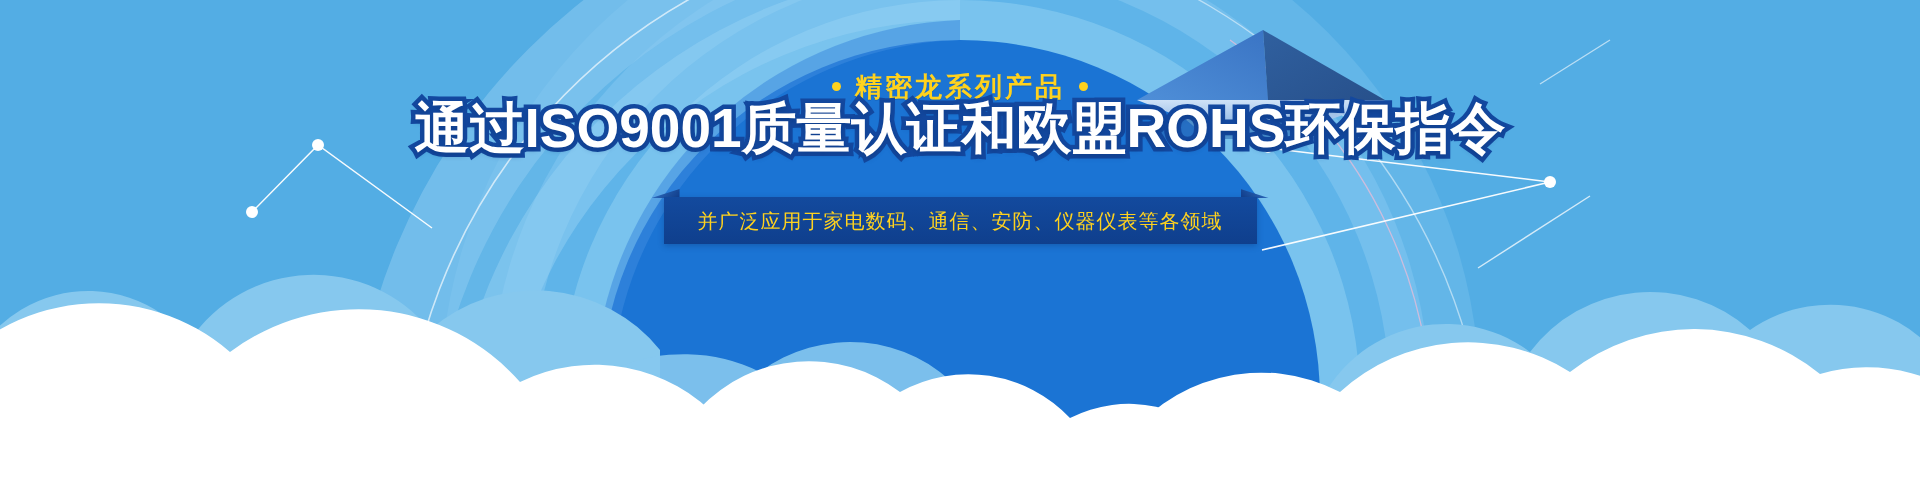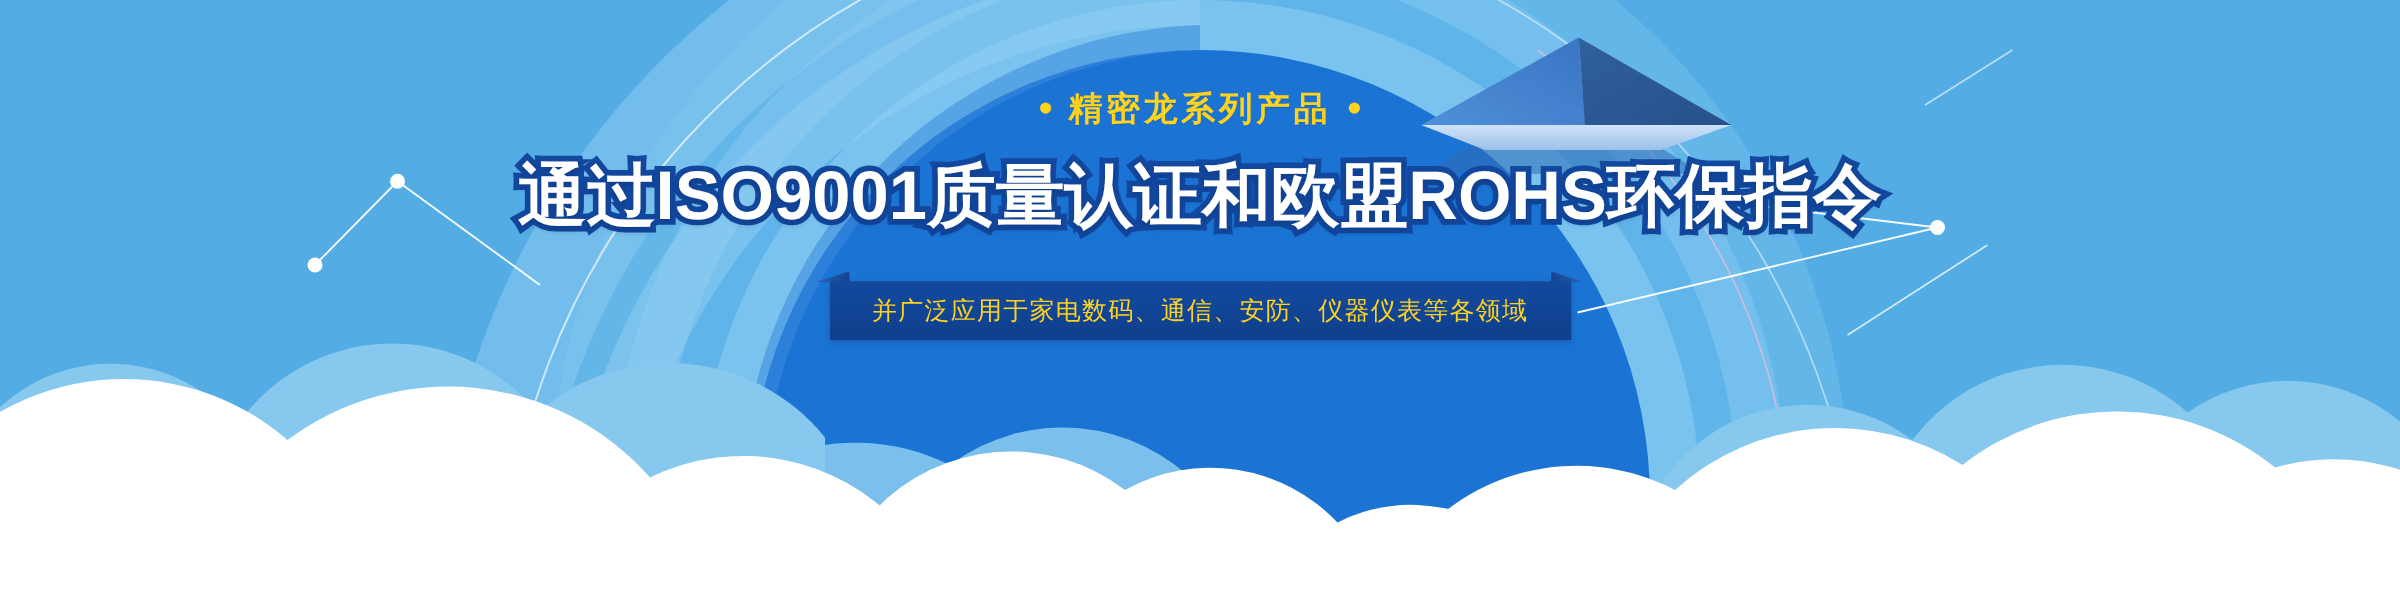--- a/index.html
+++ b/index.html
@@ -43,21 +43,20 @@
   #eyebrow .dot {
     display:inline-block;
     width:9px; height:9px;
     border-radius:50%;
     background:#ffd21e;
     vertical-align:middle;
     margin:0 14px 5px 14px;
   }
 
   #headline-wrap {
-    margin-top:28px;
     line-height:1;
     white-space:nowrap;
   }
   #headline {
     font-size:55px;
     font-weight:700;
     letter-spacing:0px;
     color:#ffffff;
     -webkit-text-stroke:9px #13489f;
     paint-order:stroke fill;

